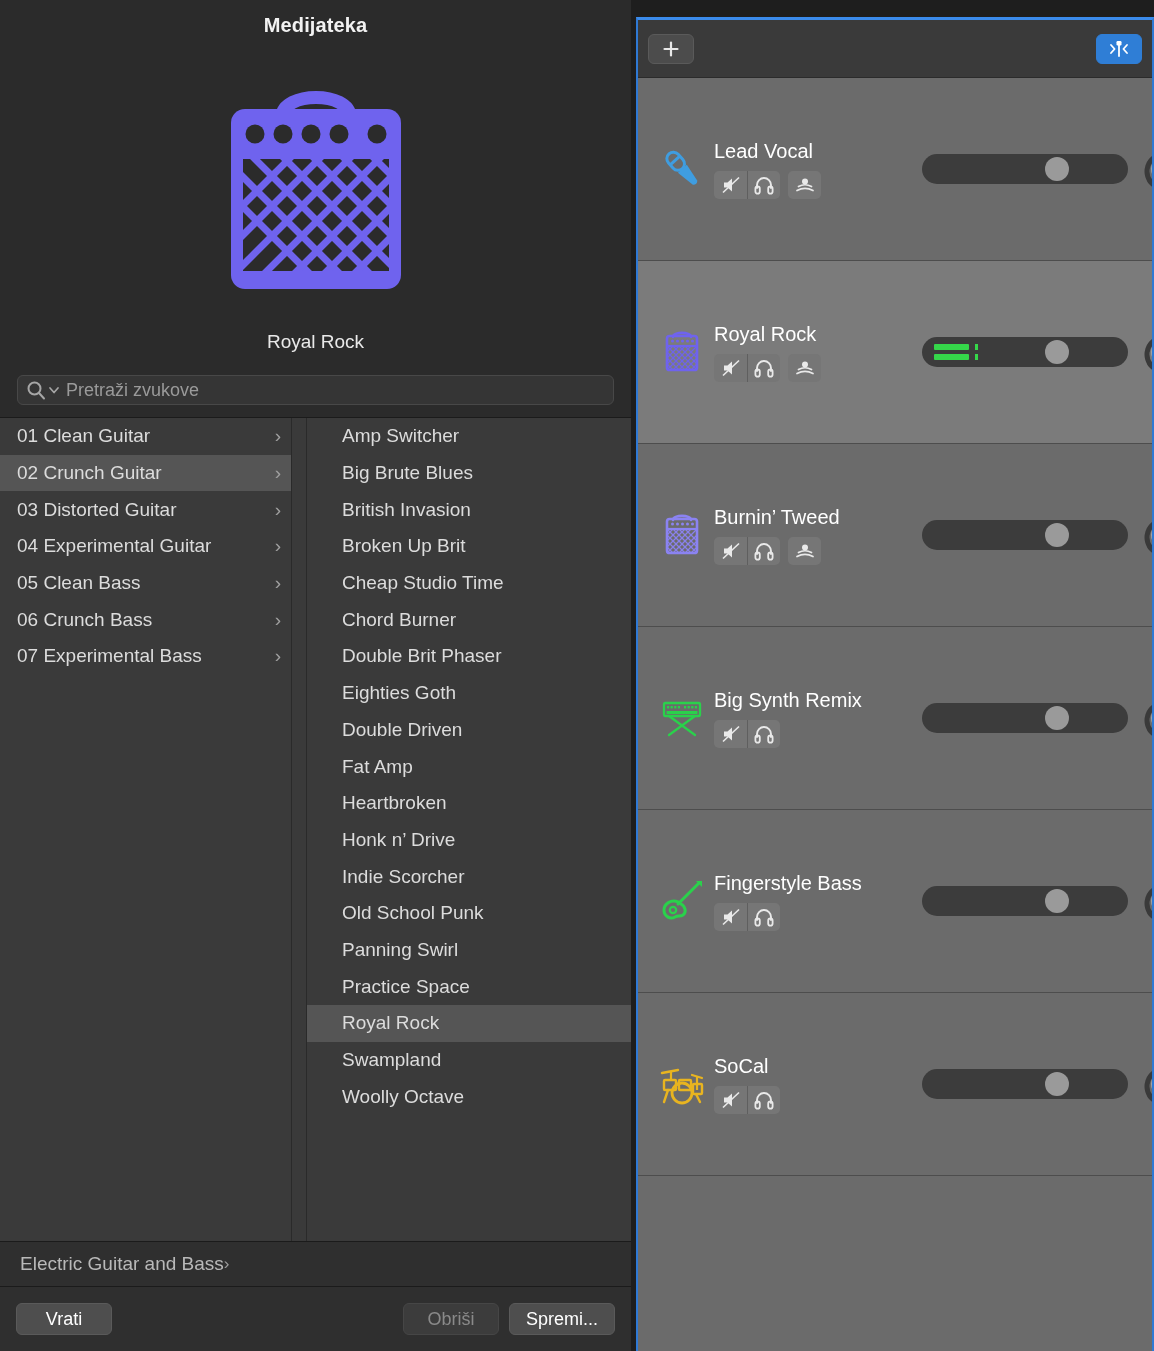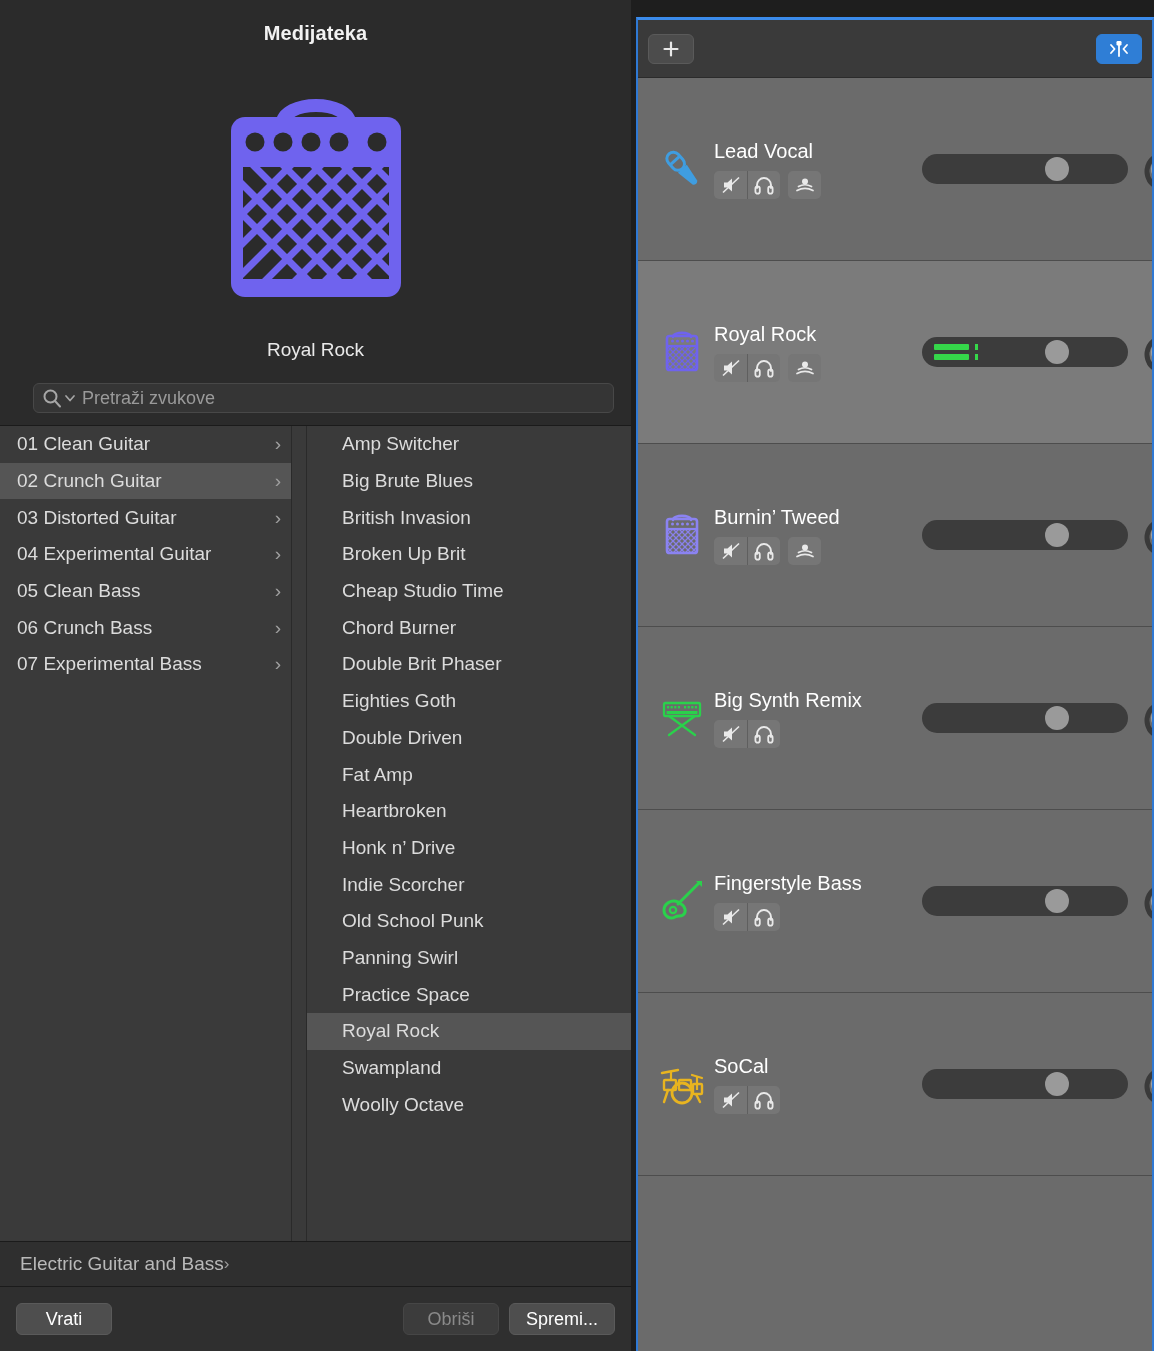--- a/index.html
+++ b/index.html
@@ -16,21 +16,21 @@
     position: relative;
     width: 631px; height: 1351px;
     background: #2b2b2b;
     display: flex; flex-direction: column;
   }
   .lib-title {
     text-align: center;
     color: #f2f2f2;
     font-size: 20px;
     font-weight: bold;
-    padding-top: 22px;
+    padding-top: 14px;
     letter-spacing: .1px;
   }
   .hero {
     flex: 0 0 auto;
     height: 300px;
     display: flex; align-items: center; justify-content: center;
   }
   .hero svg { display:block; }
   .hero-name {
     text-align:center;
@@ -40,21 +40,20 @@
   }
   .search-wrap { padding: 22px 17px 12px 17px; }
   .search-field {
     height: 30px;
     background: #353535;
     border: 1px solid #484848;
     border-radius: 6px;
     display: flex; align-items: center;
     padding: 0 8px;
     gap: 2px;
-    margin-left: 16px;
   }
   .search-field .mag { flex: 0 0 auto; display:flex; align-items:center; }
   .search-field .chev { flex:0 0 auto; display:flex; align-items:center; margin-right:4px;}
   .search-ph { color: #9a9a9a; font-size: 18px; line-height: 1; }
 
   
   .columns {
     flex: 1 1 auto;
     display: flex;
     border-top: 1px solid #1b1b1b;

